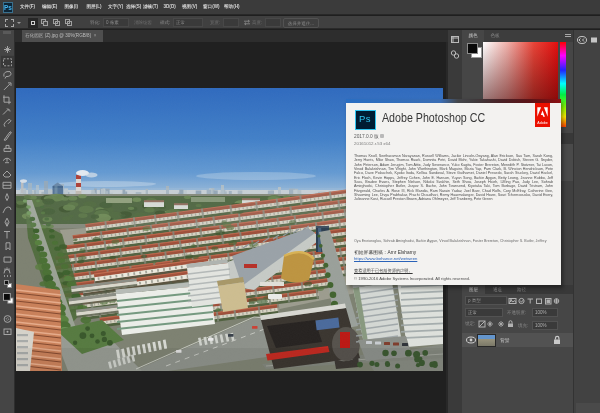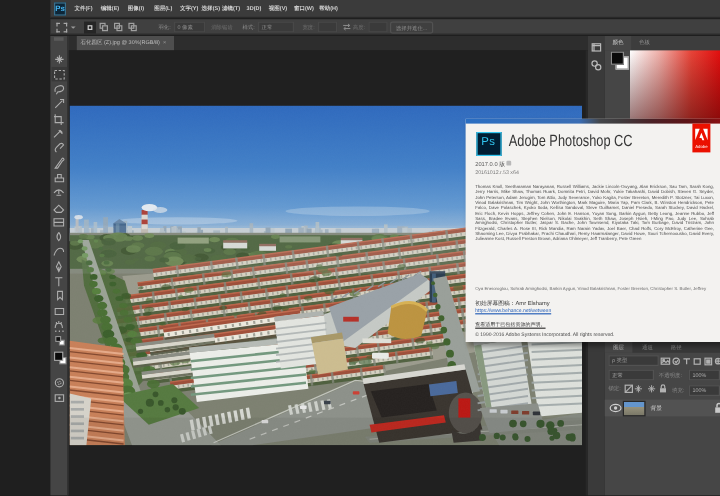--- a/index.html
+++ b/index.html
@@ -1,18 +1,18 @@
 <!DOCTYPE html>
 <html><head><meta charset="utf-8">
 <style>
 html,body{margin:0;padding:0;width:600px;height:413px;overflow:hidden;background:#1f1f1f;
 font-family:"Liberation Sans",sans-serif;}
 *{box-sizing:border-box;}
 .abs{position:absolute;}
-#stage{position:relative;width:552px;height:413px;margin-left:42px;}
+#stage{position:relative;width:552px;height:413px;}
 .mi{position:absolute;top:4px;color:#d4d4d4;font-size:4.6px;white-space:nowrap;font-weight:bold;}
 .t45{font-size:4.5px;color:#8f8f8f;white-space:nowrap;}
 </style></head>
 <body>
 <div id="stage">
 
 <div class="abs" style="left:0;top:0;width:600px;height:15px;background:#3b3b3b;border-bottom:1px solid #282828;"></div>
 <div class="abs" style="left:3px;top:1.5px;width:10px;height:11px;background:#0d2638;border:1px solid #39708e;color:#45b4ef;font-size:6.5px;font-weight:bold;line-height:10px;text-align:center;">Ps</div>
 <span class="mi" style="left:20px;">文件(F)</span>
 <span class="mi" style="left:42px;">编辑(E)</span>

